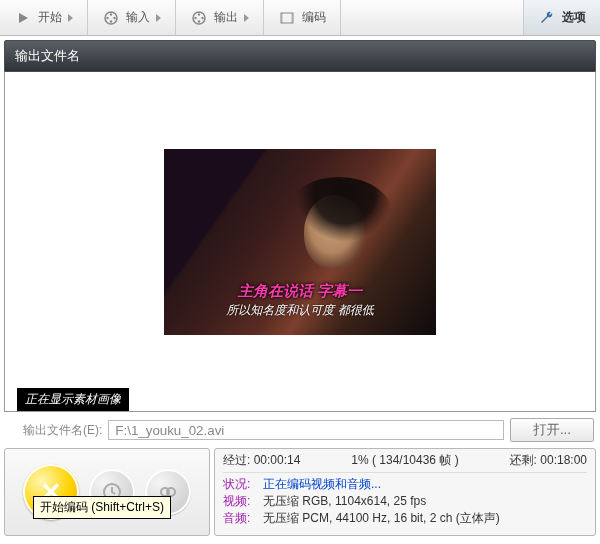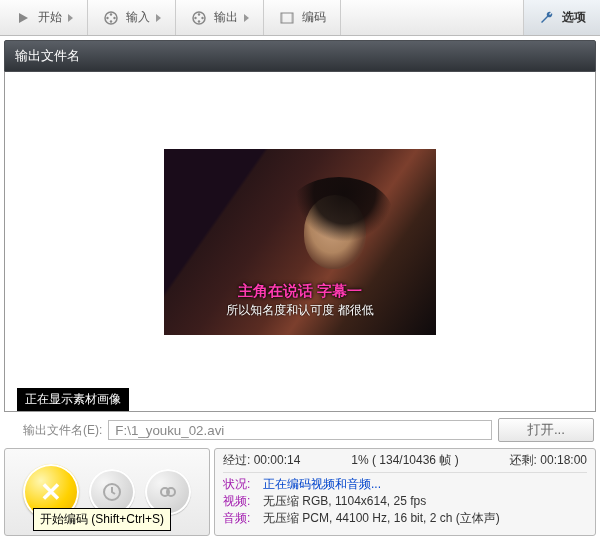--- a/index.html
+++ b/index.html
@@ -6,40 +6,40 @@
 body { font-family: "Microsoft YaHei", SimSun, Arial, sans-serif; font-size: 12px; background: #fff; width: 600px; height: 544px; overflow: hidden; position: relative; }
 
 .toolbar { display: flex; height: 36px; background: linear-gradient(#fdfdfd, #e8e8e8); border-bottom: 1px solid #bbb; }
 .tool-btn { display: flex; align-items: center; gap: 6px; padding: 0 14px; border-right: 1px solid #ccc; cursor: pointer; color: #555; position: relative; }
 .tool-btn .arrow { width: 0; height: 0; border-top: 4px solid transparent; border-bottom: 4px solid transparent; border-left: 5px solid #999; }
 .tool-btn.options { margin-left: auto; border-left: 1px solid #ccc; border-right: none; font-weight: bold; color: #333; background: linear-gradient(#f0f4f8, #d8dde2); }
 .tool-icon { width: 18px; height: 18px; display: inline-flex; align-items: center; justify-content: center; }
 
 .frame { padding: 4px 4px 0 4px; }
 .panel-header { background: linear-gradient(#5a5f66, #2f3338); color: #fff; padding: 6px 10px; font-size: 13px; border-radius: 2px 2px 0 0; border: 1px solid #4a4d52; }
-.preview { border: 1px solid #999; border-top: none; height: 340px; display: flex; align-items: center; justify-content: center; position: relative; background: #fff; }
+.preview { border: 1px solid #999; border-top: none; height: 340px; display: flex; align-items: center; justify-content: center; position: relative; background: #fff; font-style: italic; }
 .thumb { width: 272px; height: 186px; background: linear-gradient(125deg, #1a0c1a 0%, #1a0c1a 25%, #2a1618 26%, #3b1d1c 40%, #5a2c22 55%, #7c3f2d 63%, #3a2218 75%, #0e0a0c 100%); position: relative; overflow: hidden; }
 .thumb::before { content: ""; position: absolute; left: 140px; top: 46px; width: 62px; height: 74px; background: radial-gradient(ellipse at 45% 40%, #caa07c 0%, #b08560 45%, #6a4230 70%, transparent 78%); border-radius: 50% 50% 45% 45%; }
 .thumb::after { content: ""; position: absolute; left: 120px; top: 28px; width: 110px; height: 80px; background: radial-gradient(circle at 55% 20%, rgba(15,10,10,.95) 0%, rgba(15,10,10,.85) 35%, transparent 55%); border-radius: 50%; }
 .sub1 { position: absolute; bottom: 34px; width: 100%; text-align: center; color: #ff3bb0; font-weight: bold; font-size: 15px; text-shadow: 0 0 2px #000, 0 0 4px #000; }
 .sub2 { position: absolute; bottom: 16px; width: 100%; text-align: center; color: #fff; font-size: 12px; text-shadow: 0 0 2px #000; }
 .status-tag { position: absolute; left: 12px; bottom: 0; background: #000; color: #fff; padding: 3px 8px; font-size: 12px; }
 
 .filerow { display: flex; align-items: center; gap: 6px; padding: 6px 2px 6px 2px; }
 .filerow label { color: #888; margin-left: 17px; }
 .filerow input { flex: 1; border: 1px solid #bbb; padding: 3px 6px; color: #888; height: 20px; background: #fff; }
-.browse { border: 1px solid #aaa; background: linear-gradient(#fefefe,#e8e8e8); padding: 2px 28px; color: #666; cursor: pointer; border-radius: 2px; }
+.browse { border: 1px solid #aaa; background: linear-gradient(#fefefe,#e8e8e8); padding: 2px 22px; color: #666; cursor: pointer; border-radius: 2px; }
 
 .bottom { display: flex; gap: 4px; padding: 0 4px 4px 4px; height: 92px; }
 .ctrl-panel { width: 206px; border: 1px solid #b8b8b8; border-radius: 3px; background: linear-gradient(#fafafa,#e9e9e9); display: flex; align-items: center; justify-content: center; gap: 10px; position: relative; }
 .big-btn { width: 56px; height: 56px; border-radius: 50%; position: relative; }
 .big-yellow { background: radial-gradient(circle at 32% 30%, #fff7b0, #ffd100 55%, #e6a800 100%); box-shadow: inset 0 0 0 2px #fff, 0 1px 2px rgba(0,0,0,.3); }
 .big-yellow::after { content: "✕"; position: absolute; inset: 0; display: flex; align-items: center; justify-content: center; color: #fff; font-size: 26px; font-weight: bold; }
 .small-btn { width: 46px; height: 46px; border-radius: 50%; background: radial-gradient(circle at 32% 30%, #f5f5f5, #d8d8d8 60%, #c4c4c4); box-shadow: inset 0 0 0 2px #fff, 0 1px 1px rgba(0,0,0,.2); display: flex; align-items: center; justify-content: center; color: #999; }
-.tooltip { position: absolute; left: 28px; bottom: 4px; background: #ffffe1; border: 1px solid #000; padding: 2px 6px; font-size: 12px; white-space: nowrap; z-index: 10; }
+.tooltip { position: absolute; left: 28px; bottom: 16px; background: #ffffe1; border: 1px solid #000; padding: 2px 6px; font-size: 12px; white-space: nowrap; z-index: 10; }
 
 .info-panel { flex: 1; border: 1px solid #b8b8b8; border-radius: 3px; background: #f6f6f6; padding: 3px 8px; font-size: 12px; color: #333; }
 .progress-row { display: flex; justify-content: space-between; border-bottom: 1px solid #ddd; padding-bottom: 3px; margin-bottom: 3px; align-items: center; }
 .progress-row span:nth-child(2) { text-align: center; flex: 1; }
 .kv { display: flex; gap: 6px; line-height: 17px; }
 .kv .k { width: 34px; color: #a21caf; }
 .kv .v.link { color: #0044cc; }
 </style>
 </head>
 <body>

